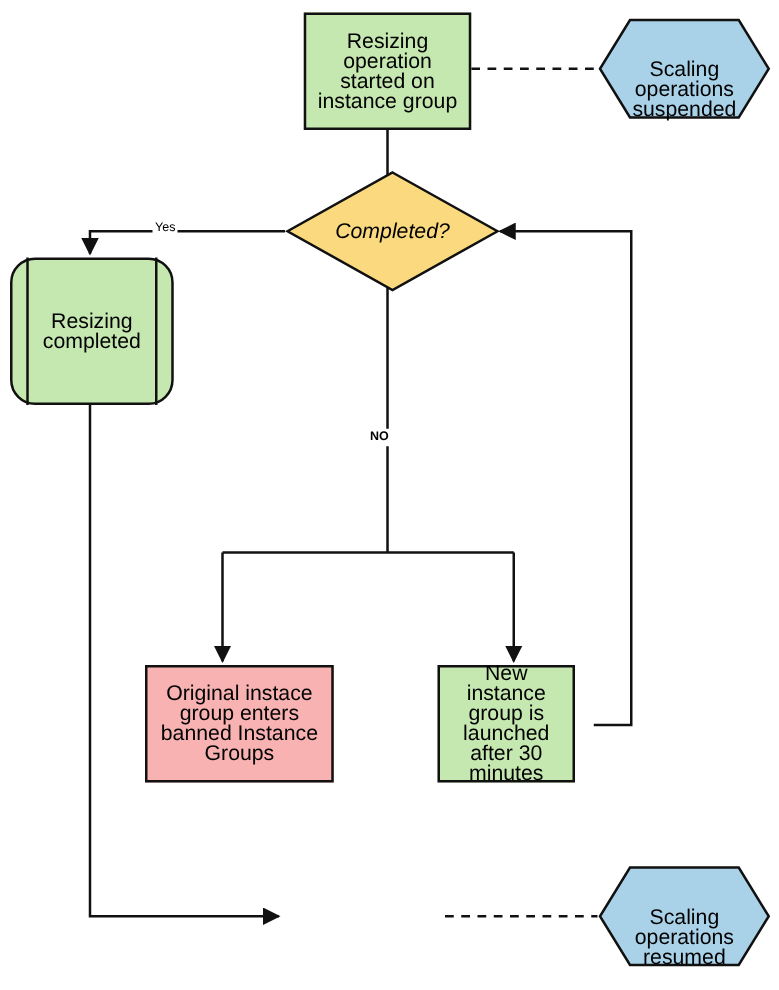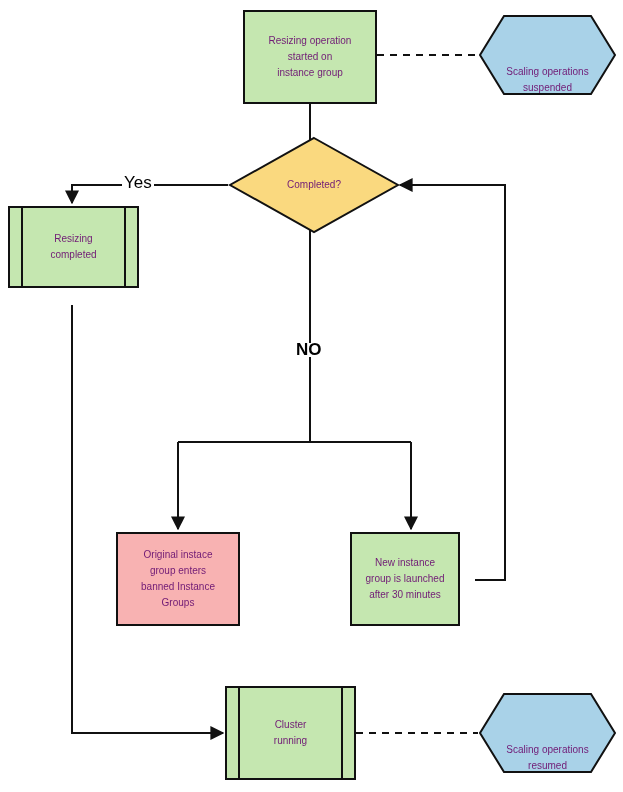--- a/index.html
+++ b/index.html
@@ -24,22 +24,22 @@
     width: 623px;
     height: 792px;
   }
   .node {
     position: absolute;
     box-sizing: border-box;
     display: flex;
     align-items: center;
     justify-content: center;
     text-align: center;
-    color: #701a75;
-    font-size: 10px;
+    color: #000000;
+    font-size: 17px;
     line-height: 16px;
     z-index: 3;
   }
   .node .label {
     display: block;
     white-space: pre-line;
     padding: 0 6px;
   }
   
   .rect {
@@ -58,20 +58,21 @@
     width: 0;
     border-left: 2px solid #111111;
   }
   .predef::before { left: 11px; }
   .predef::after  { right: 11px; }
 
   
   .diamond {
     background: transparent !important;
     border: none !important;
+    font-style: italic;
   }
   .diamond .dshape {
     position: absolute;
     left: 0; top: 0;
     width: 100%; height: 100%;
   }
   .diamond .label {
     position: relative;
     z-index: 2;
   }
@@ -85,21 +86,21 @@
     position: absolute;
     left: 0; top: 0;
     width: 100%; height: 100%;
   }
   .hex .label {
     position: relative;
     z-index: 2;
   }
   .edge-label {
     position: absolute;
-    font-size: 17px;
+    font-size: 10px;
     line-height: 14px;
     color: #000000;
     background: #ffffff;
     padding: 0 2px;
     white-space: nowrap;
     z-index: 4;
   }
 </style>
 </head>
 <body>
@@ -148,42 +149,38 @@
 suspended</span>
   </div>
 
   <div class="node diamond" style="left:228px; top:136px; width:172px; height:98px;">
     <svg class="dshape" viewBox="0 0 172 98" preserveAspectRatio="none">
       <polygon points="86,2 170,49 86,96 2,49" fill="#fad97f" stroke="#111111" stroke-width="2"></polygon>
     </svg>
     <span class="label">Completed?</span>
   </div>
 
-  <div class="node predef" style="left:8px; top:206px; width:131px; height:82px; background:#c5e7b0;">
+  <div class="node predef" style="left:8px; top:206px; width:131px; height:118px; background:#c5e7b0;border-radius:20px;">
     <span class="label">Resizing
 completed</span>
   </div>
 
-  <div class="node rect" style="left:116px; top:532px; width:124px; height:94px; background:#f8b2b2;">
+  <div class="node rect" style="left:116px; top:532px; width:151px; height:94px; background:#f8b2b2;">
     <span class="label">Original instace
 group enters
 banned Instance
 Groups</span>
   </div>
 
   <div class="node rect" style="left:350px; top:532px; width:110px; height:94px; background:#c5e7b0;">
     <span class="label">New instance
 group is launched
 after 30 minutes</span>
   </div>
 
-  <div class="node predef" style="left:225px; top:686px; width:131px; height:94px; background:#c5e7b0;">
-    <span class="label">Cluster
-running</span>
-  </div>
 
   <div class="node hex" style="left:478px; top:692px; width:139px; height:82px;">
     <svg class="hshape" viewBox="0 0 139 82" preserveAspectRatio="none">
       <polygon points="26,2 113,2 137,41 113,80 26,80 2,41" fill="#a9d2e8" stroke="#111111" stroke-width="2"></polygon>
     </svg>
     <span class="label">Scaling operations
 resumed</span>
   </div>
 
   <span class="edge-label" style="left:122px; top:176px;">Yes</span>

